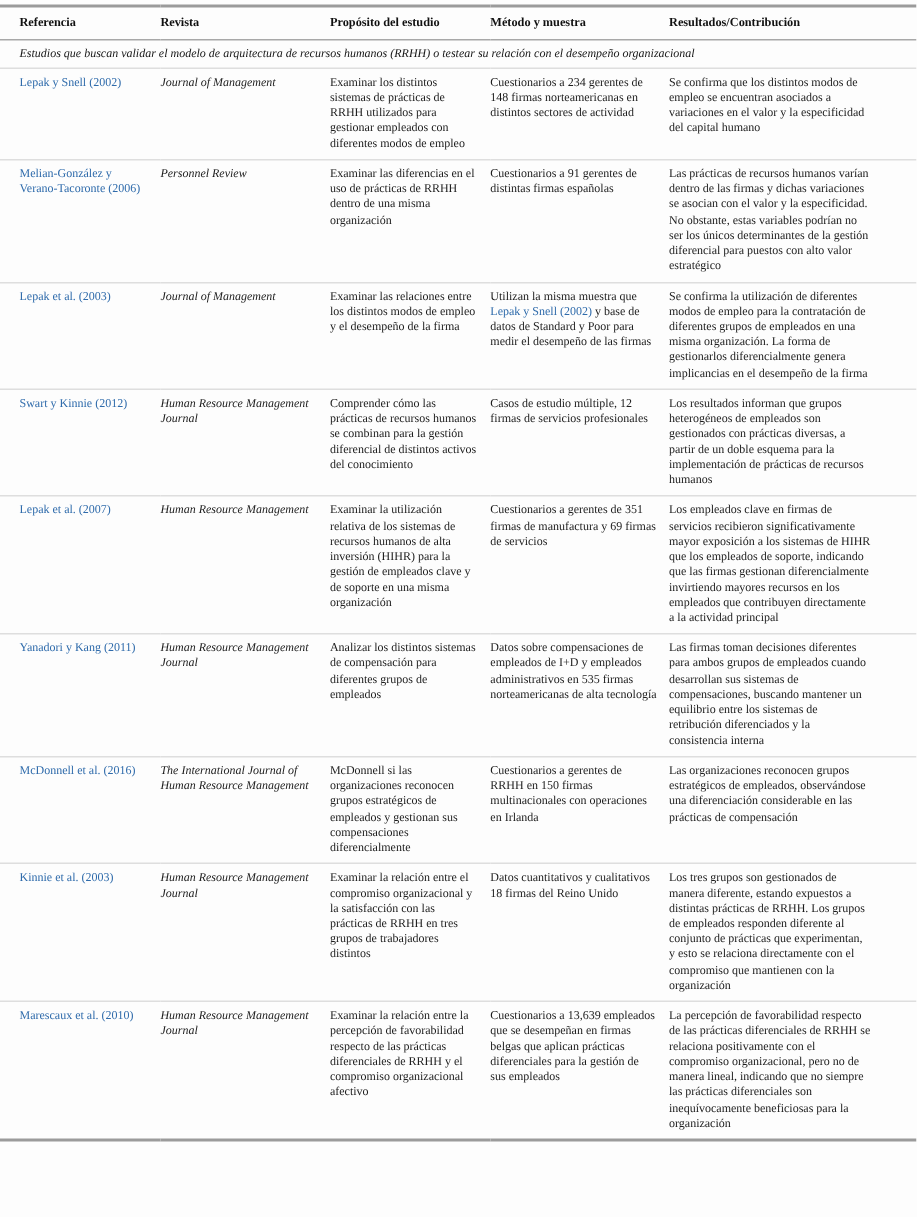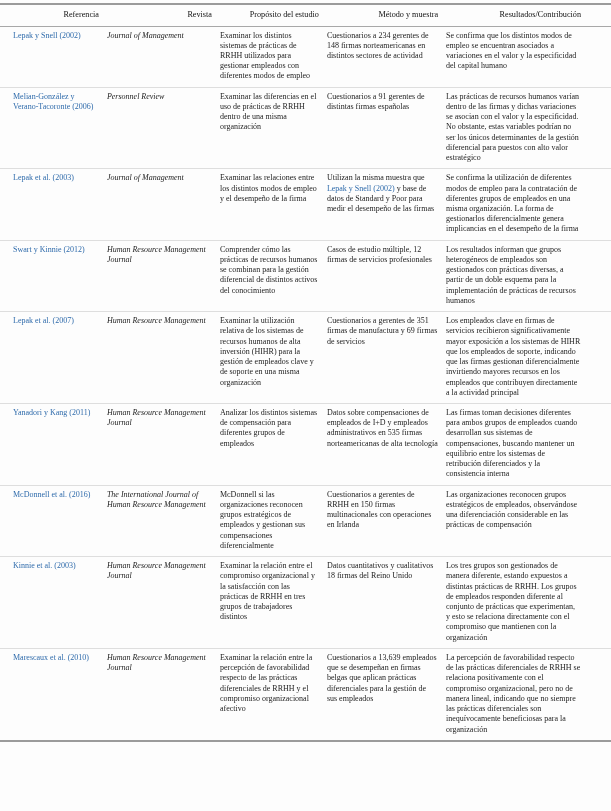--- a/index.html
+++ b/index.html
@@ -19,22 +19,22 @@
     border-bottom:2px solid #9b9b9b;
     font-size:8px;
     line-height:1.28;
   }
   col.c1{width:17.5%;}
   col.c2{width:18.5%;}
   col.c3{width:17.5%;}
   col.c4{width:19.5%;}
   col.c5{width:27%;}
   th{
-    font-weight:normal;
-    text-align:right;
+    font-weight:bold;
+    text-align:left;
     font-size:8.2px;
     color:#111;
     vertical-align:top;
     padding:5px 8px 5px 0;
   }
   thead tr{border-bottom:1px solid #a8a8a8;}
   td{
     vertical-align:top;
     padding:4px 8px 5px 0;
   }
@@ -67,20 +67,25 @@
       <tr>
         <th>Referencia</th>
         <th>Revista</th>
         <th>Propósito del estudio</th>
         <th>Método y muestra</th>
         <th>Resultados/Contribución</th>
       </tr>
     </thead>
     <tbody>
 
+      <tr class="section">
+        <td colspan="5">
+          <span class="section-title">Estudios que buscan validar el modelo de arquitectura de recursos humanos (RRHH) o testear su relación con el desempeño organizacional</span>
+        </td>
+      </tr>
 
       <tr>
         <td><a class="link">Lepak y Snell (2002)</a></td>
         <td><span class="journal">Journal of Management</span></td>
         <td><span>Examinar los distintos sistemas de prácticas de RRHH utilizados para gestionar empleados con diferentes modos de empleo</span></td>
         <td><span>Cuestionarios a 234 gerentes de 148 firmas norteamericanas en distintos sectores de actividad</span></td>
         <td><span>Se confirma que los distintos modos de empleo se encuentran asociados a variaciones en el valor y la especificidad del capital humano</span></td>
       </tr>
 
       <tr>

